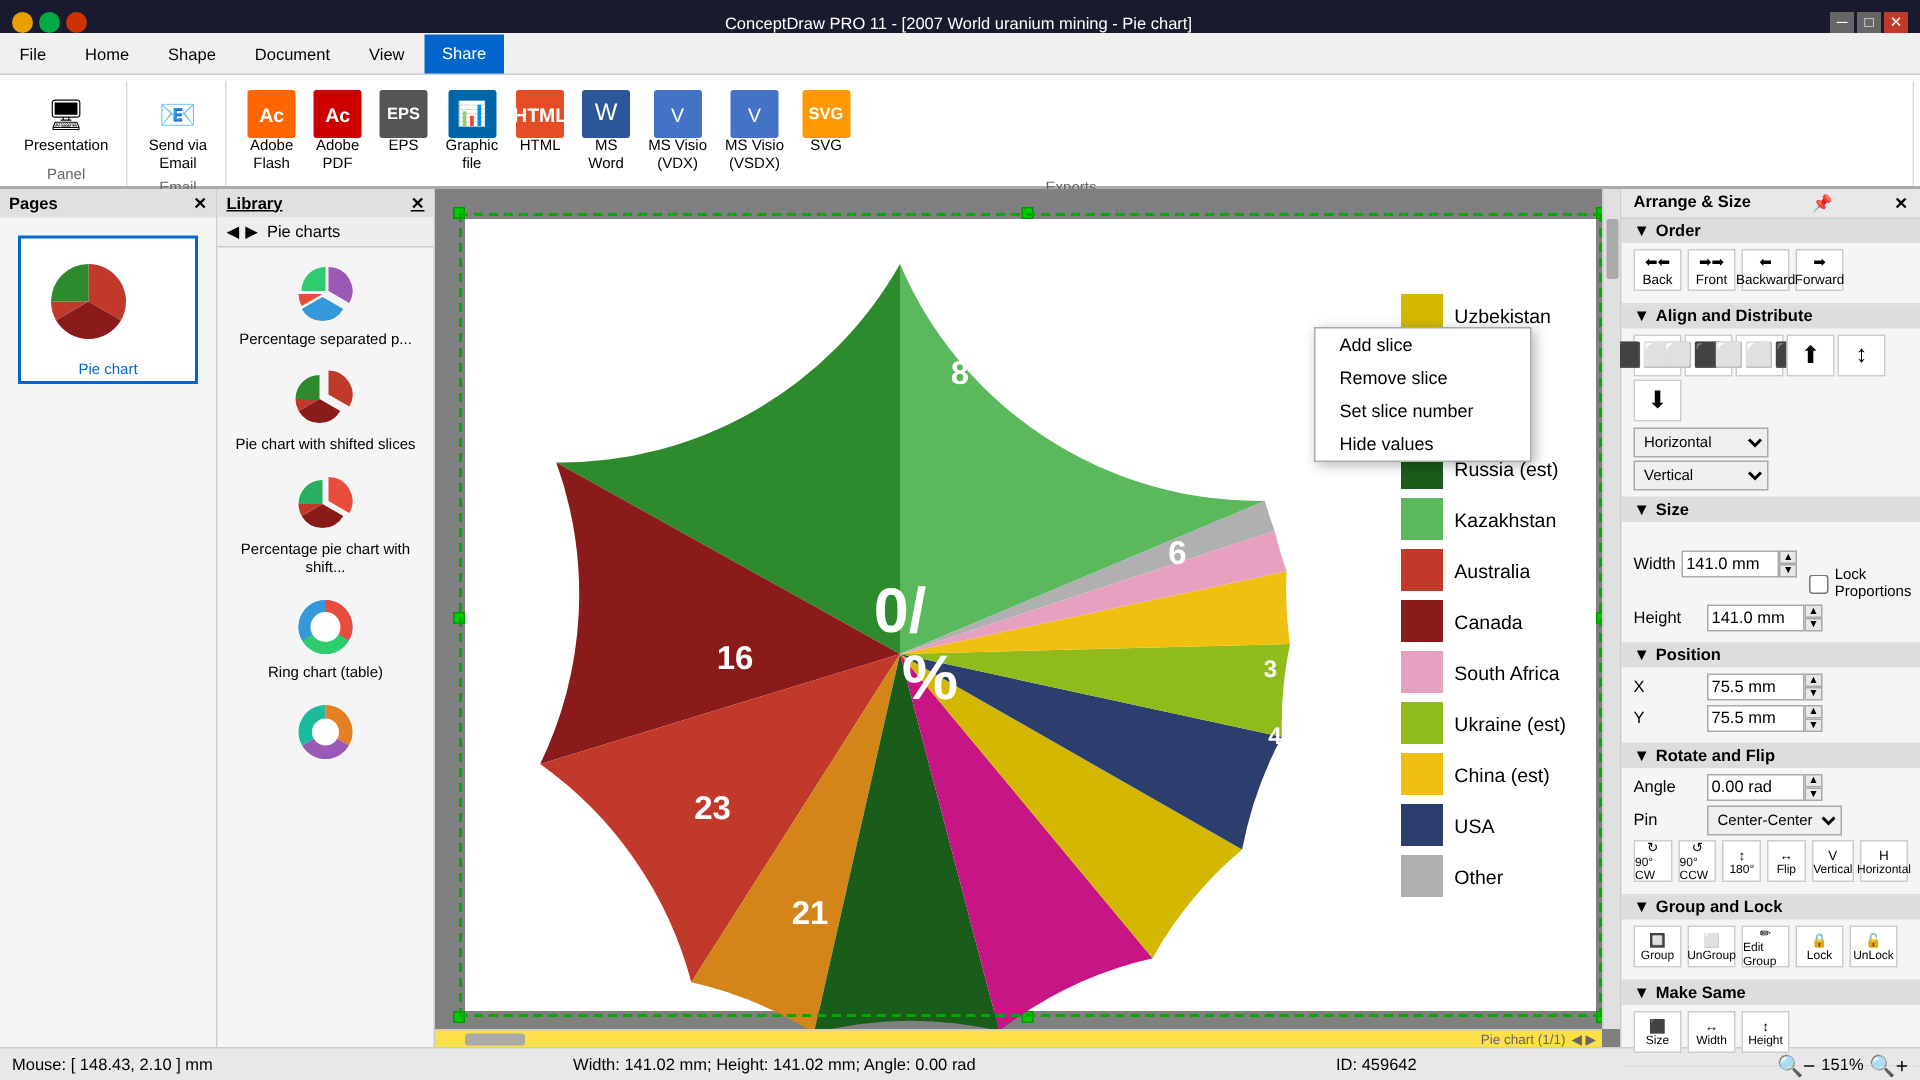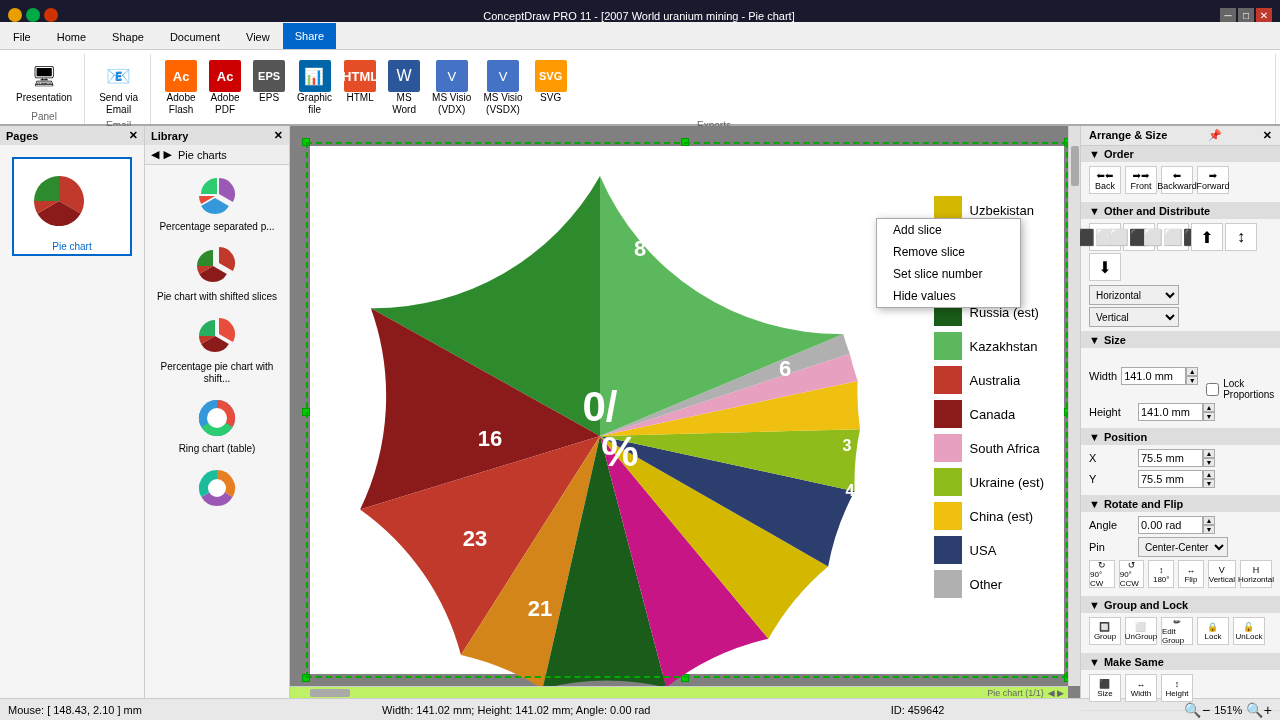--- a/index.html
+++ b/index.html
@@ -31,21 +31,21 @@
     
     #pages-panel { width: 145px; background: #f5f5f5; border-right: 1px solid #ccc; display: flex; flex-direction: column; }
     #pages-header { background: #e0e0e0; padding: 3px 6px; font-size: 11px; font-weight: bold; display: flex; justify-content: space-between; align-items: center; }
     #pages-content { padding: 12px; }
     .page-thumb { border: 2px solid #0066cc; background: white; padding: 2px; margin-bottom: 4px; cursor: pointer; }
     .page-thumb-inner { width: 110px; height: 80px; background: white; display: flex; align-items: center; justify-content: center; position: relative; overflow: hidden; }
     .page-label { text-align: center; font-size: 10px; color: #0066cc; }
 
     
     #library-panel { width: 145px; background: #f5f5f5; border-right: 1px solid #ccc; display: flex; flex-direction: column; }
-    #library-header { background: #e0e0e0; padding: 3px 6px; font-size: 11px; font-weight: bold; display: flex; justify-content: space-between; align-items: center; }
+    #library-header { background: #e0e0e0; padding: 3px 6px; font-size: 11px; font-weight: bold; display: flex; justify-content: space-between; align-items: center; text-decoration: underline; }
     #library-nav { display: flex; align-items: center; padding: 3px 6px; background: #eee; border-bottom: 1px solid #ccc; font-size: 11px; }
     #library-content { flex: 1; overflow-y: auto; padding: 4px; display: flex; flex-direction: column; gap: 4px; }
     .lib-item { display: flex; flex-direction: column; align-items: center; cursor: pointer; padding: 2px; }
     .lib-icon { width: 60px; height: 50px; display: flex; align-items: center; justify-content: center; }
     .lib-label { font-size: 10px; text-align: center; line-height: 1.2; }
 
     
     #canvas-area { flex: 1; background: #a0a0a0; position: relative; overflow: hidden; }
 
     
@@ -403,21 +403,21 @@
       </div>
     </div>
 
     <div id="context-menu" style="position:absolute;top:92px;left:586px;background:white;border:1px solid #aaa;box-shadow:2px 2px 8px rgba(0,0,0,0.3);z-index:20;min-width:145px;">
       <div class="menu-item">Add slice</div>
       <div class="menu-item">Remove slice</div>
       <div class="menu-item">Set slice number</div>
       <div class="menu-item">Hide values</div>
     </div>
 
-    <div style="position:absolute;bottom:0;left:0;right:12px;height:12px;background:#bef264;border-top:1px solid #ccc;display:flex;align-items:center;">
+    <div style="position:absolute;bottom:0;left:0;right:12px;height:12px;background:#fde047;border-top:1px solid #ccc;display:flex;align-items:center;">
       <div style="width:40px;height:8px;background:#aaa;border-radius:2px;margin-left:20px;"></div>
       <span style="font-size:9px;margin-left:auto;margin-right:4px;color:#666;">Pie chart (1/1)</span>
       <span style="font-size:9px;margin-right:4px;color:#666;">◀ ▶</span>
     </div>
 
     <div style="position:absolute;top:0;right:0;bottom:12px;width:12px;background:#e0e0e0;border-left:1px solid #ccc;">
       <div style="width:8px;height:40px;background:#aaa;border-radius:2px;margin:20px auto 0;"></div>
     </div>
   </div>
 
@@ -451,21 +451,21 @@
             <div>➡</div>
               <div style="font-size:9px;">Forward</div>
           </div>
         </div>
       </div>
     </div>
 
     <div class="arrange-section">
       <div class="arrange-section-header">
         <span>▼</span>
-          <span>Other and Distribute</span>
+          <span>Align and Distribute</span>
       </div>
       <div class="arrange-section-content">
         <div class="align-grid">
           <div class="arrange-btn" title="Left">⬛⬜⬜</div>
           <div class="arrange-btn" title="Center">⬜⬛⬜</div>
           <div class="arrange-btn" title="Right">⬜⬜⬛</div>
           <div class="arrange-btn" title="Top">⬆</div>
           <div class="arrange-btn" title="Middle">↕</div>
           <div class="arrange-btn" title="Bottom">⬇</div>
         </div>

